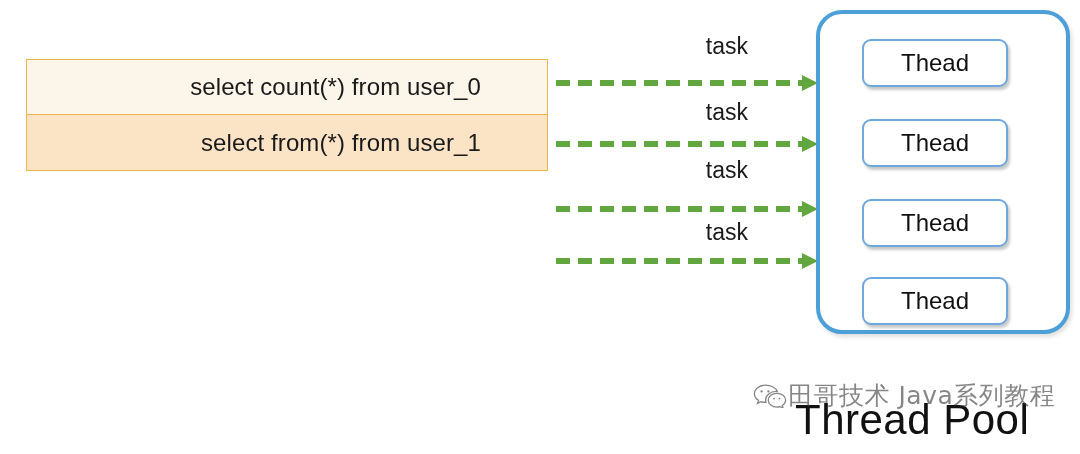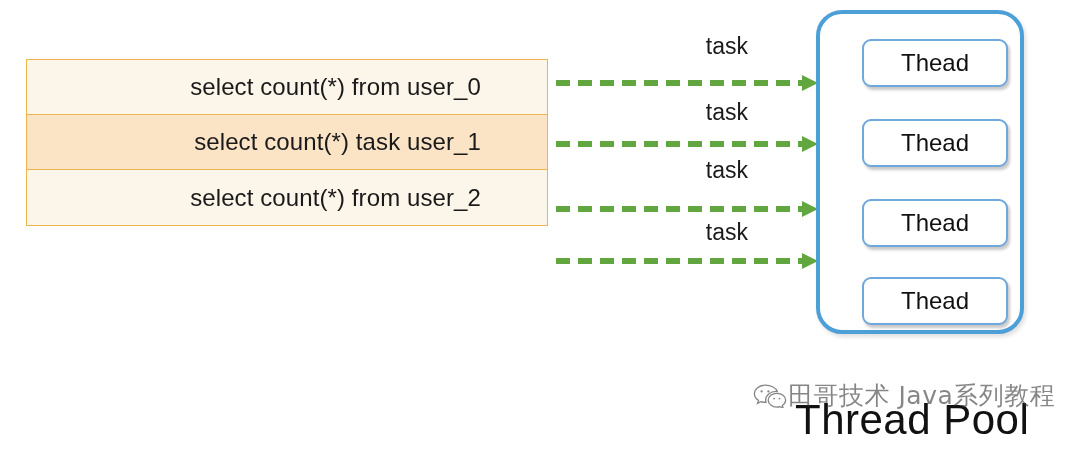--- a/index.html
+++ b/index.html
@@ -78,21 +78,21 @@
     text-align: right;
     font-size: 23px;
     color: #1a1a1a;
   }
 
   
   #thread-pool {
     position: absolute;
     left: 816px;
     top: 10px;
-    width: 208px;
+    width: 254px;
     height: 324px;
     box-sizing: border-box;
     border: 4px solid #4D9FD8;
     border-radius: 26px;
     background: #ffffff;
     box-shadow: 2px 3px 4px rgba(0,0,0,0.13);
   }
   .thread-box {
     position: absolute;
     left: 42px;
@@ -142,24 +142,21 @@
 </head>
 <body>
 
 <div id="canvas">
 
   <div id="query-stack">
     <div class="query-row odd">
       <span>select count(*) from user_0</span>
     </div>
     <div class="query-row even">
-      <span>select count(*) task user_1</span>
-    </div>
-    <div class="query-row odd">
-      <span>select count(*) from user_2</span>
+      <span>select from(*) from user_1</span>
     </div>
   </div>
 
   <div class="task-label" style="left:628px; top:33px;">task</div>
   <div class="task-label" style="left:628px; top:99px;">task</div>
   <div class="task-label" style="left:628px; top:157px;">task</div>
   <div class="task-label" style="left:628px; top:219px;">task</div>
 
   <div class="arrow-group" style="top:78px;">
     <div class="arrow-line"></div>

